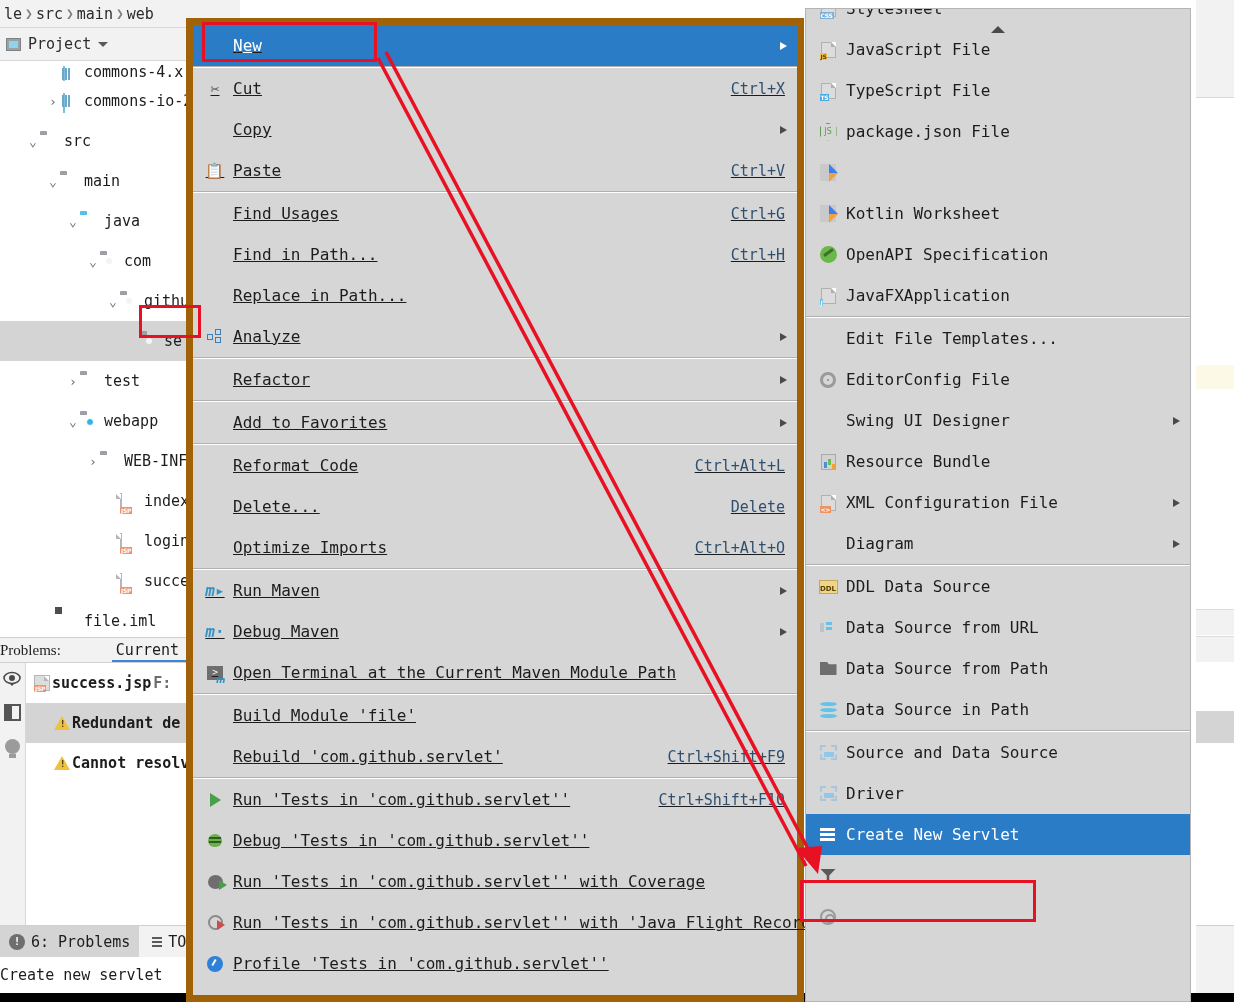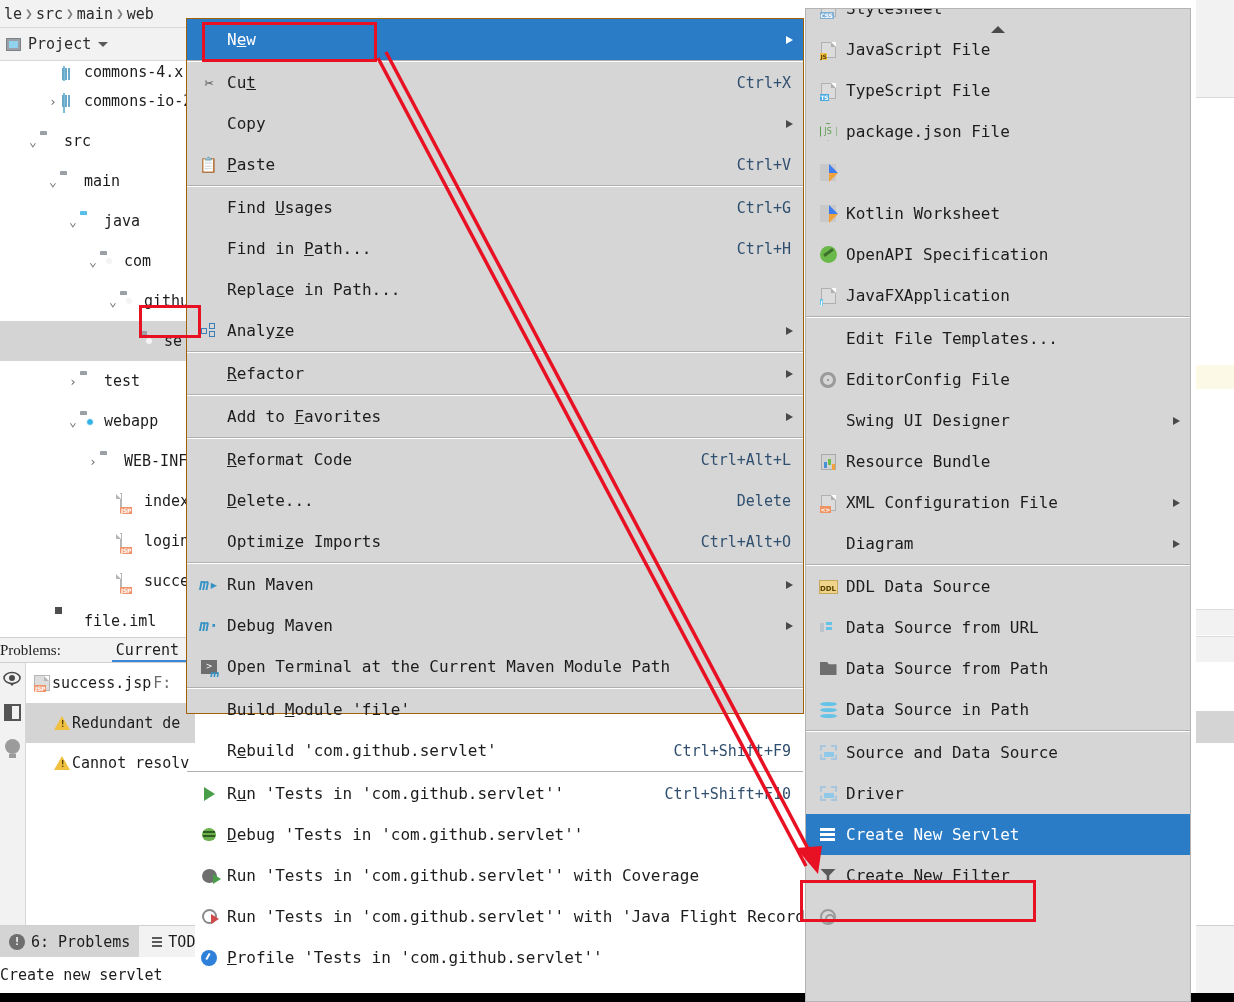--- a/index.html
+++ b/index.html
@@ -93,21 +93,21 @@
   .g-eye { width:19px;height:15px; position:relative; }
   .g-square { width:17px;height:17px;border:2px solid #555; position:relative; }
   .g-square:after{content:"";position:absolute;left:0;top:0;bottom:0;width:6px;background:#555;}
   .g-bulb { width:15px;height:15px;border-radius:50%;background:#9b9b9b; position:relative;}
   .g-bulb:after{content:"";position:absolute;left:4px;bottom:-4px;width:7px;height:4px;background:#9b9b9b;}
 
   .prob-list {
     position:absolute; left:26px; top:663px; width:169px; height:262px;
     background:#ffffff; font-size:15px; color:#1c1c1c; overflow:hidden;
   }
-  .prow { height:40px; display:flex; align-items:center; white-space:nowrap; padding-left:4px; gap:2px;}
+  .prow { height:40px; display:flex; align-items:center; white-space:nowrap; padding-left:4px; gap:2px;font-weight:bold;}
   .prow.file { background:#ffffff; }
   .prow.sel2 { background:#d4d4d4; }
   .warn-tri {
     width:0;height:0;border-left:8px solid transparent;border-right:8px solid transparent;
     border-bottom:14px solid #f0c040; position:relative; flex:none; margin-left:24px;
   }
   .warn-tri:after{content:"!";position:absolute;left:-2px;top:3px;font-size:9px;color:#3a3000;font-weight:bold;}
 
   
   .bottom-tabs {
@@ -132,23 +132,23 @@
   
   .r-strip { position:absolute; background:#f2f2f2; }
   .r-white { position:absolute; background:#ffffff; }
   .r-yellow { position:absolute; background:#fdf9e7; }
   .r-gray { position:absolute; background:#d4d4d4; }
   .r-arrow{ position:absolute; width:0;height:0;border-left:8px solid #5a5a5a;
             border-top:5px solid transparent;border-bottom:5px solid transparent;}
 
   
   .ctxmenu {
-    position:absolute; left:186px; top:18px; width:618px; height:696px;
-    background:#d6d6d6; border:1px solid #a16207; z-index:20;
-    font-size:16px; color:#1c1c1c;
+    position:absolute; left:186px; top:18px; width:618px; height:984px;
+    background:#d6d6d6; border:7px solid #a16207; z-index:20;
+    font-size:16px; color:#1c1c1c;text-decoration:underline;
   }
   .mi {
     position:relative; height:41px; display:flex; align-items:center;
     padding-left:12px; white-space:nowrap;
   }
   .mi.h { background:#2a7cc7; color:#ffffff; }
   .mi .mico { width:20px; flex:none; margin-right:8px; display:flex; align-items:center; justify-content:center; }
   .mi .mtext { flex:1; }
   .mi .macc { color:#2f4f6f; font-size:15px; padding-right:12px; }
   .mi .marrow {
@@ -718,21 +718,20 @@
             <i style="top:5px;width:15px"></i>
             <i style="top:10px;width:15px"></i>
           </span>
         </span>
         <span class="mtext">Create New Servlet</span>
       </div>
       <div class="mi">
         <span class="mico">
           <span class="i-filter"></span>
         </span>
-        <span class="mtext">Create New Filter</span>
       </div>
       <div class="mi">
         <span class="mico">
           <span class="i-listener"></span>
         </span>
       </div>
     </div>
 
   <div class="hl-new"></div>
   <div class="hl-servlet"></div>

